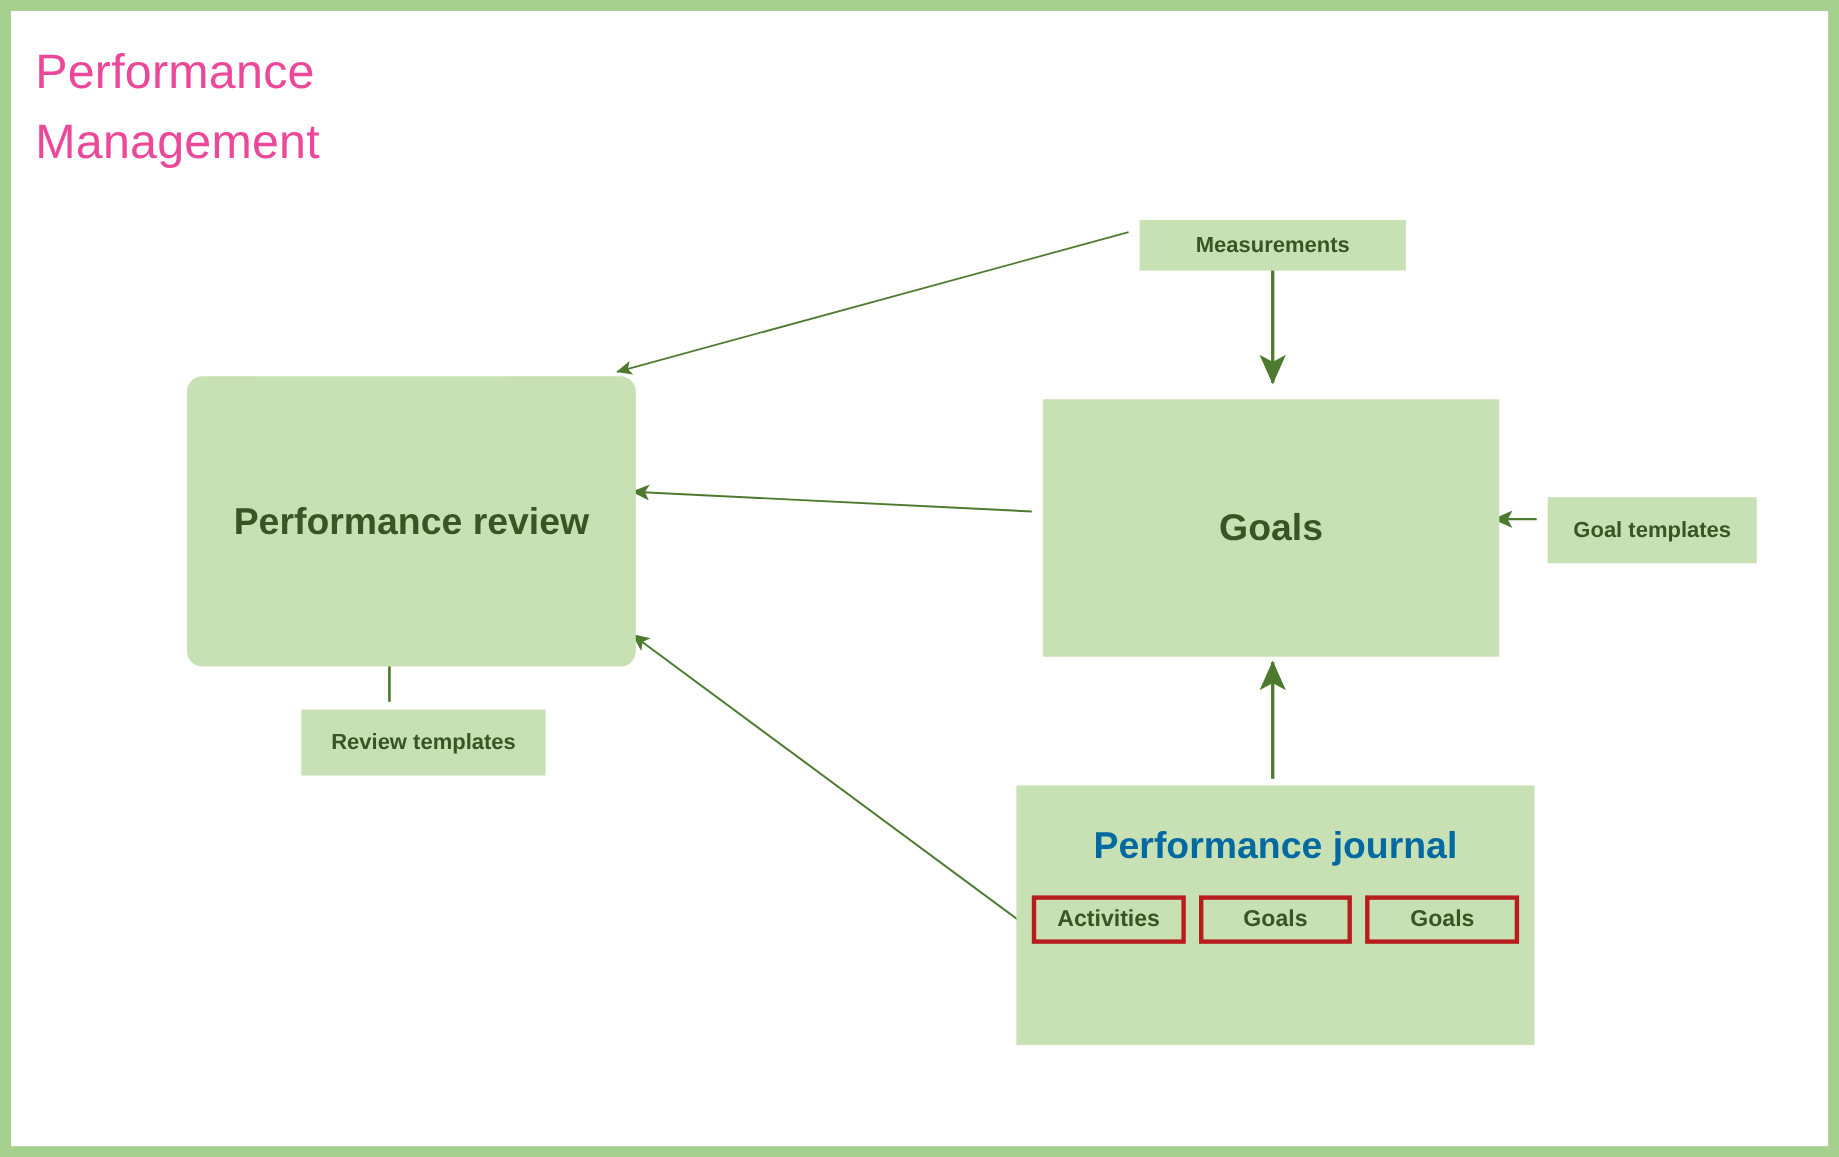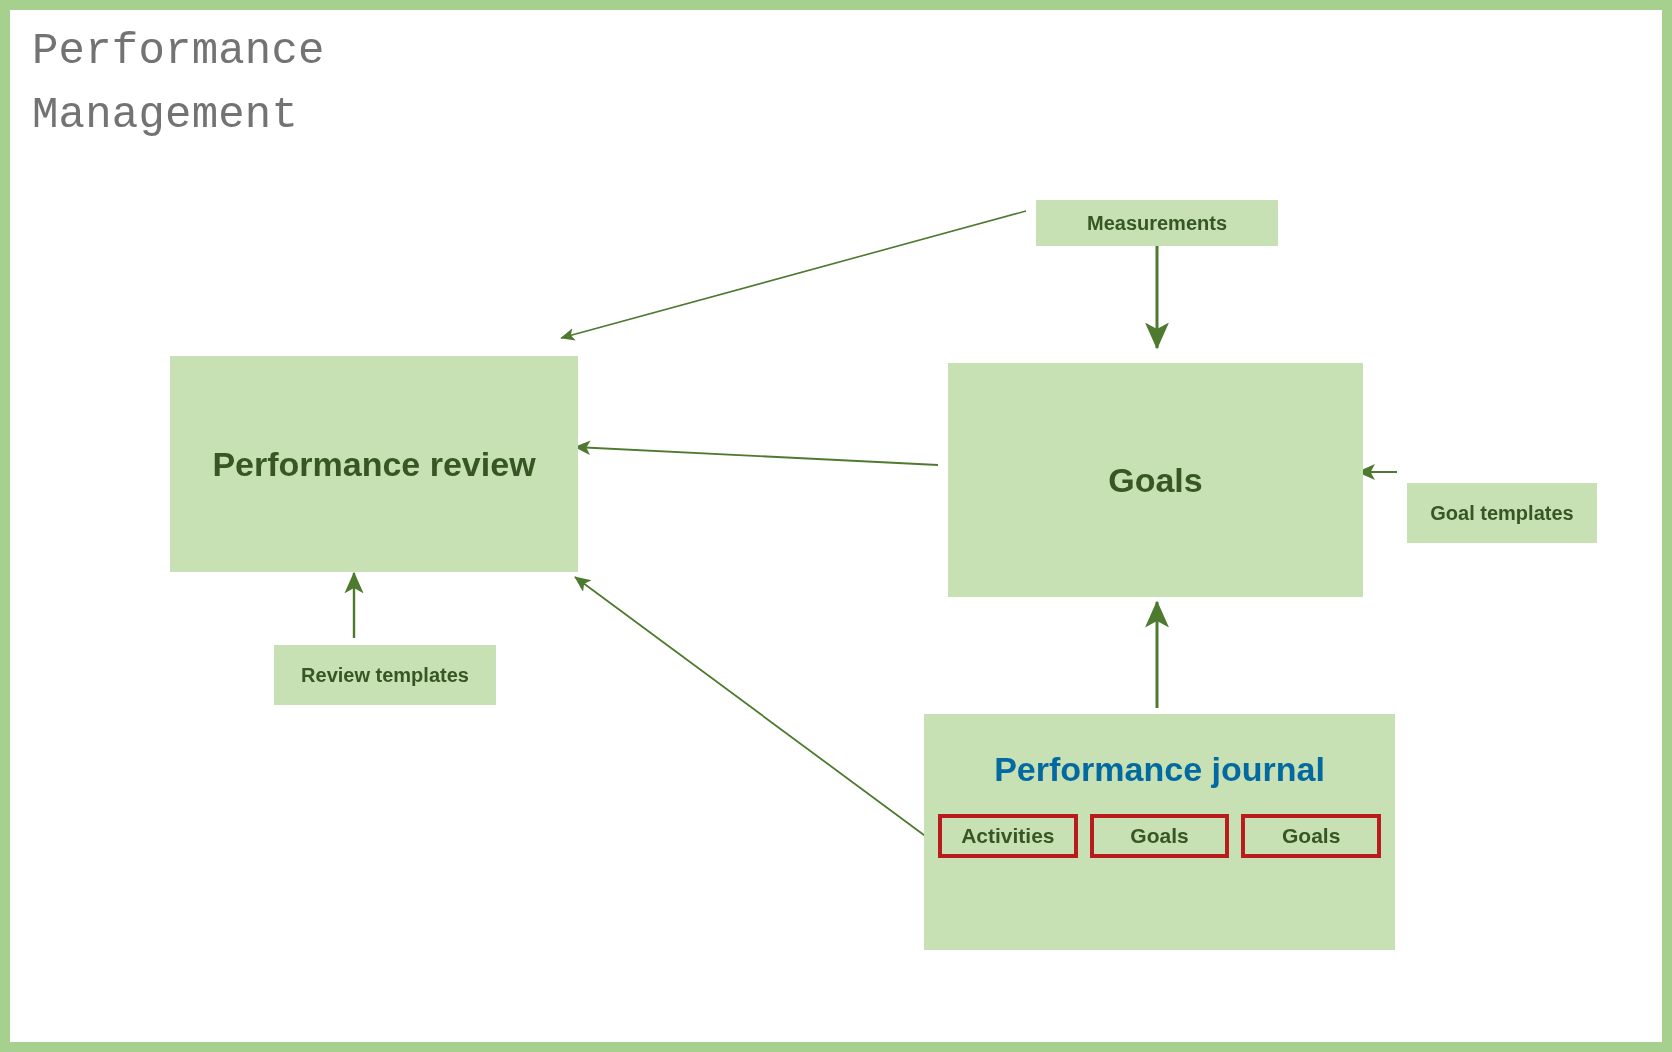--- a/index.html
+++ b/index.html
@@ -19,29 +19,28 @@
     background: #ffffff;
     box-sizing: border-box;
     border: 10px solid #a6d08e;
     overflow: hidden;
   }
 
   
   #title {
     position: absolute;
     left: 22px;
-    top: 10px;
+    top: 24px;
     width: 420px;
-    color: #737373;
+    color: #ec4899;
     font-size: 44px;
     line-height: 1.45;
     font-weight: 400;
     letter-spacing: 0.2px;
     white-space: pre-line;
-    font-family: Liberation Mono, monospace;
   }
 
   
   #connectors {
     position: absolute;
     left: 0;
     top: 0;
     width: 1652px;
     height: 1032px;
     pointer-events: none;
@@ -64,23 +63,24 @@
     font-size: 34px;
   }
 
   .node.small {
     font-size: 20px;
   }
 
   
   #node-performance-review {
     left: 160px;
-    top: 346px;
+    top: 332px;
     width: 408px;
-    height: 216px;
+    height: 264px;
+    border-radius: 14px;
   }
 
   
   #node-goals {
     left: 938px;
     top: 353px;
     width: 415px;
     height: 234px;
   }
 
@@ -91,21 +91,20 @@
     width: 242px;
     height: 46px;
   }
 
   
   #node-goal-templates {
     left: 1397px;
     top: 442px;
     width: 190px;
     height: 60px;
-    margin-top: 31px;
   }
 
   
   #node-review-templates {
     left: 244px;
     top: 635px;
     width: 222px;
     height: 60px;
     margin-left: 20px;
   }

